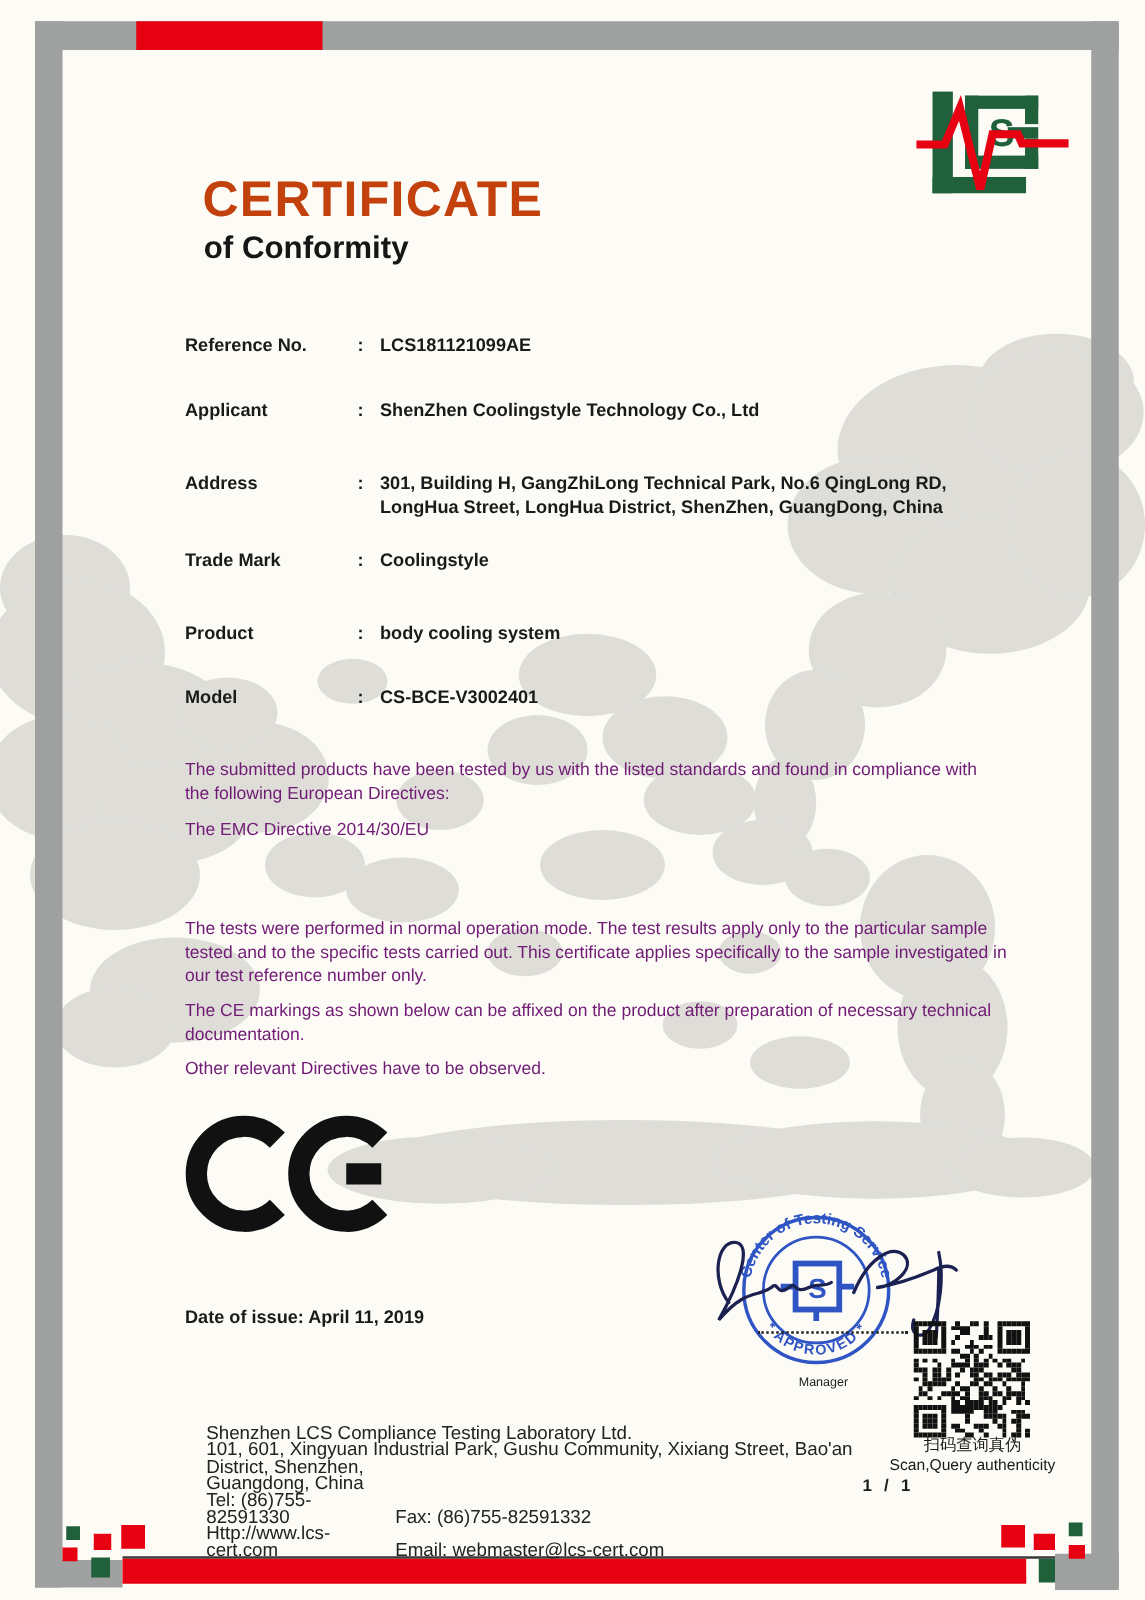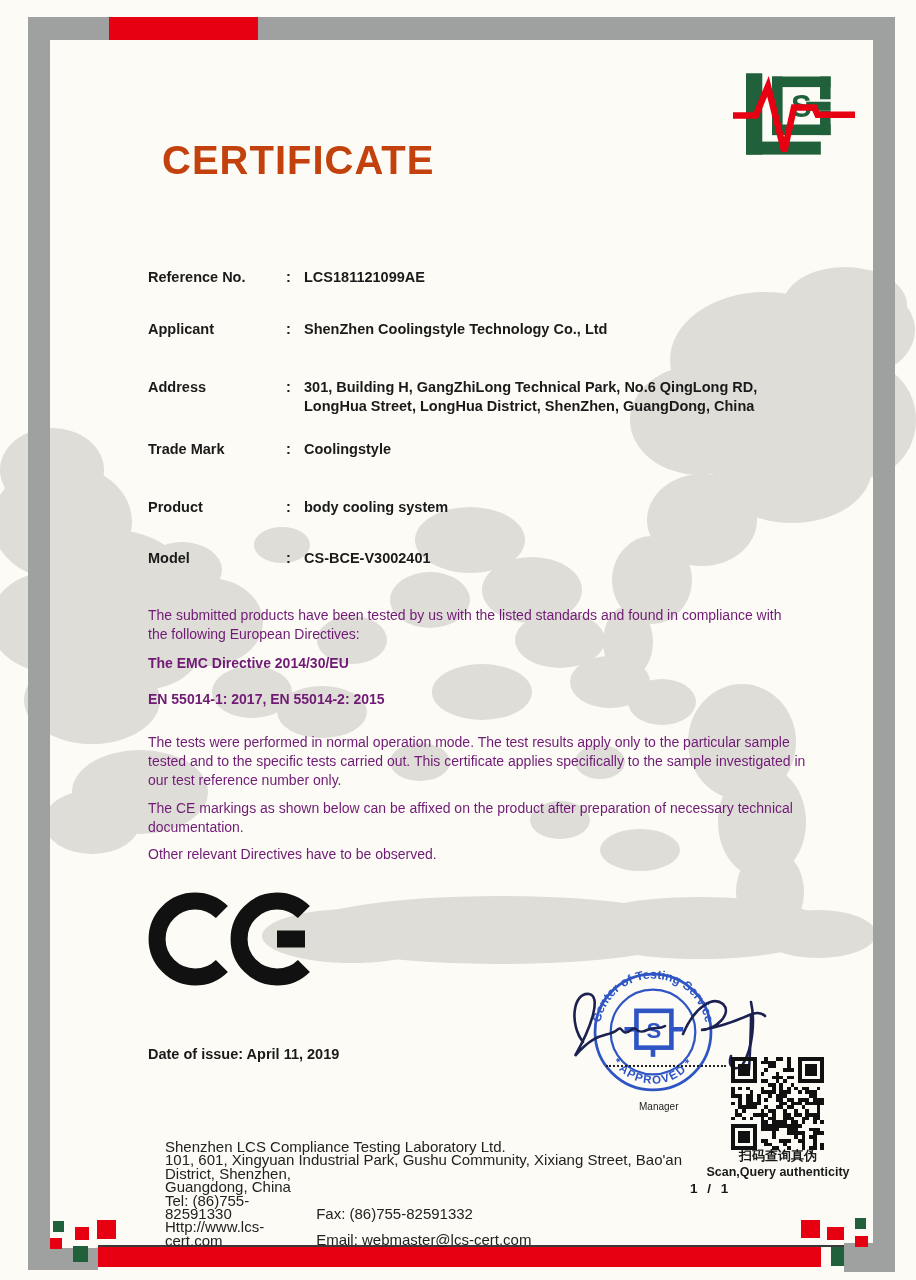--- a/index.html
+++ b/index.html
@@ -16,32 +16,32 @@
   
   .title1{left:162px;top:138px;font-size:40px;font-weight:bold;letter-spacing:1px;color:#c2410c;}
   .title2{left:163px;top:184px;font-size:25px;font-weight:bold;color:#161616;}
   
   .frow{left:148px;width:660px;font-size:14.5px;font-weight:bold;line-height:19px;}
   .frow .lab{position:absolute;left:0;top:0;width:135px;}
   .frow .col{position:absolute;left:138px;top:0;}
   .frow .val{position:absolute;left:156px;top:0;width:490px;}
   
   .para{left:148px;width:652px;font-size:14px;line-height:19px;color:#701a75;}
-  .bold{font-weight:bold;}
+  .bold{font-weight:normal;}
   
   .date{left:148px;top:1046px;font-size:14.5px;font-weight:bold;}
   
   .dotline{left:606px;top:1051px;width:120px;height:14px;border-bottom:2px dotted #222;}
   .manager{left:639px;top:1069px;font-size:10px;color:#1d1d1d;margin-top:32px;}
   
   .qr{left:731px;top:1057px;width:93px;height:93px;display:grid;
       grid-template-columns:repeat(25,1fr);grid-template-rows:repeat(25,1fr);}
   .qr .m{background:transparent;}
   .qr .d{background:#111;}
-  .qrcap{left:698px;top:1148px;width:160px;text-align:center;font-size:13px;font-weight:bold;line-height:16px;}
+  .qrcap{left:698px;top:1148px;width:160px;text-align:center;font-size:13px;font-weight:normal;line-height:16px;}
   .qrcap .en{font-size:12.5px;letter-spacing:0;}
   
   .footer{left:165px;top:1140px;width:520px;font-size:15px;line-height:13.4px;color:#222;}
   .footer .c1{display:inline-block;width:147px;}
   .pageno{left:690px;top:1181px;font-size:13.5px;font-weight:bold;letter-spacing:3px;}
 </style>
 </head>
 <body>
 
 <div class="page">
@@ -127,20 +127,21 @@
       <rect x="48" y="69" width="72" height="13"></rect>
       <rect x="107" y="10" width="13" height="28"></rect>
       <rect x="107" y="52" width="13" height="30"></rect>
       <rect x="90" y="41" width="30" height="11"></rect>
     </g>
     <text x="84" y="60" text-anchor="middle" font-size="38" font-weight="bold" fill="#20613b" font-family="Liberation Sans, sans-serif">S</text>
     <polyline points="0,58 28,58 43,22 63,102 75,48 100,48 104,57 150,57" fill="none" stroke="#e60012" stroke-width="8" stroke-linejoin="miter"></polyline>
   </svg>
 
   <div class="abs title1">CERTIFICATE</div>
+  <div class="abs title2">of Conformity</div>
 
   <div class="abs frow" style="top:268px;">
     <span class="lab">Reference No.</span>
     <span class="col">:</span>
     <span class="val">LCS181121099AE</span>
   </div>
   <div class="abs frow" style="top:320px;">
     <span class="lab">Applicant</span>
     <span class="col">:</span>
     <span class="val">ShenZhen Coolingstyle Technology Co., Ltd</span>
@@ -161,21 +162,20 @@
     <span class="val">body cooling system</span>
   </div>
   <div class="abs frow" style="top:549px;">
     <span class="lab">Model</span>
     <span class="col">:</span>
     <span class="val">CS-BCE-V3002401</span>
   </div>
 
   <div class="abs para" style="top:606px;">The submitted products have been tested by us with the listed standards and found in compliance with the following European Directives:</div>
   <div class="abs para bold" style="top:654px;">The EMC Directive 2014/30/EU</div>
-  <div class="abs para bold" style="top:690px;">EN 55014-1: 2017, EN 55014-2: 2015</div>
   <div class="abs para" style="top:733px;width:658px;">The tests were performed in normal operation mode. The test results apply only to the particular sample tested and to the specific tests carried out. This certificate applies specifically to the sample investigated in our test reference number only.</div>
   <div class="abs para" style="top:799px;">The CE markings as shown below can be affixed on the product after preparation of necessary technical documentation.</div>
   <div class="abs para" style="top:845px;">Other relevant Directives have to be observed.</div>
 
   <svg class="abs" role="img" style="left:148px;top:887px;" width="162" height="104" viewBox="0 0 162 104" aria-label="CE">
     <path d="M 73.9 25.1 A 38 38 0 1 0 73.9 78.9" fill="none" stroke="#111" stroke-width="17"></path>
     <path d="M 155.9 25.1 A 38 38 0 1 0 155.9 78.9" fill="none" stroke="#111" stroke-width="17"></path>
     <path d="M 129 52 H 157" fill="none" stroke="#111" stroke-width="17"></path>
   </svg>
 

